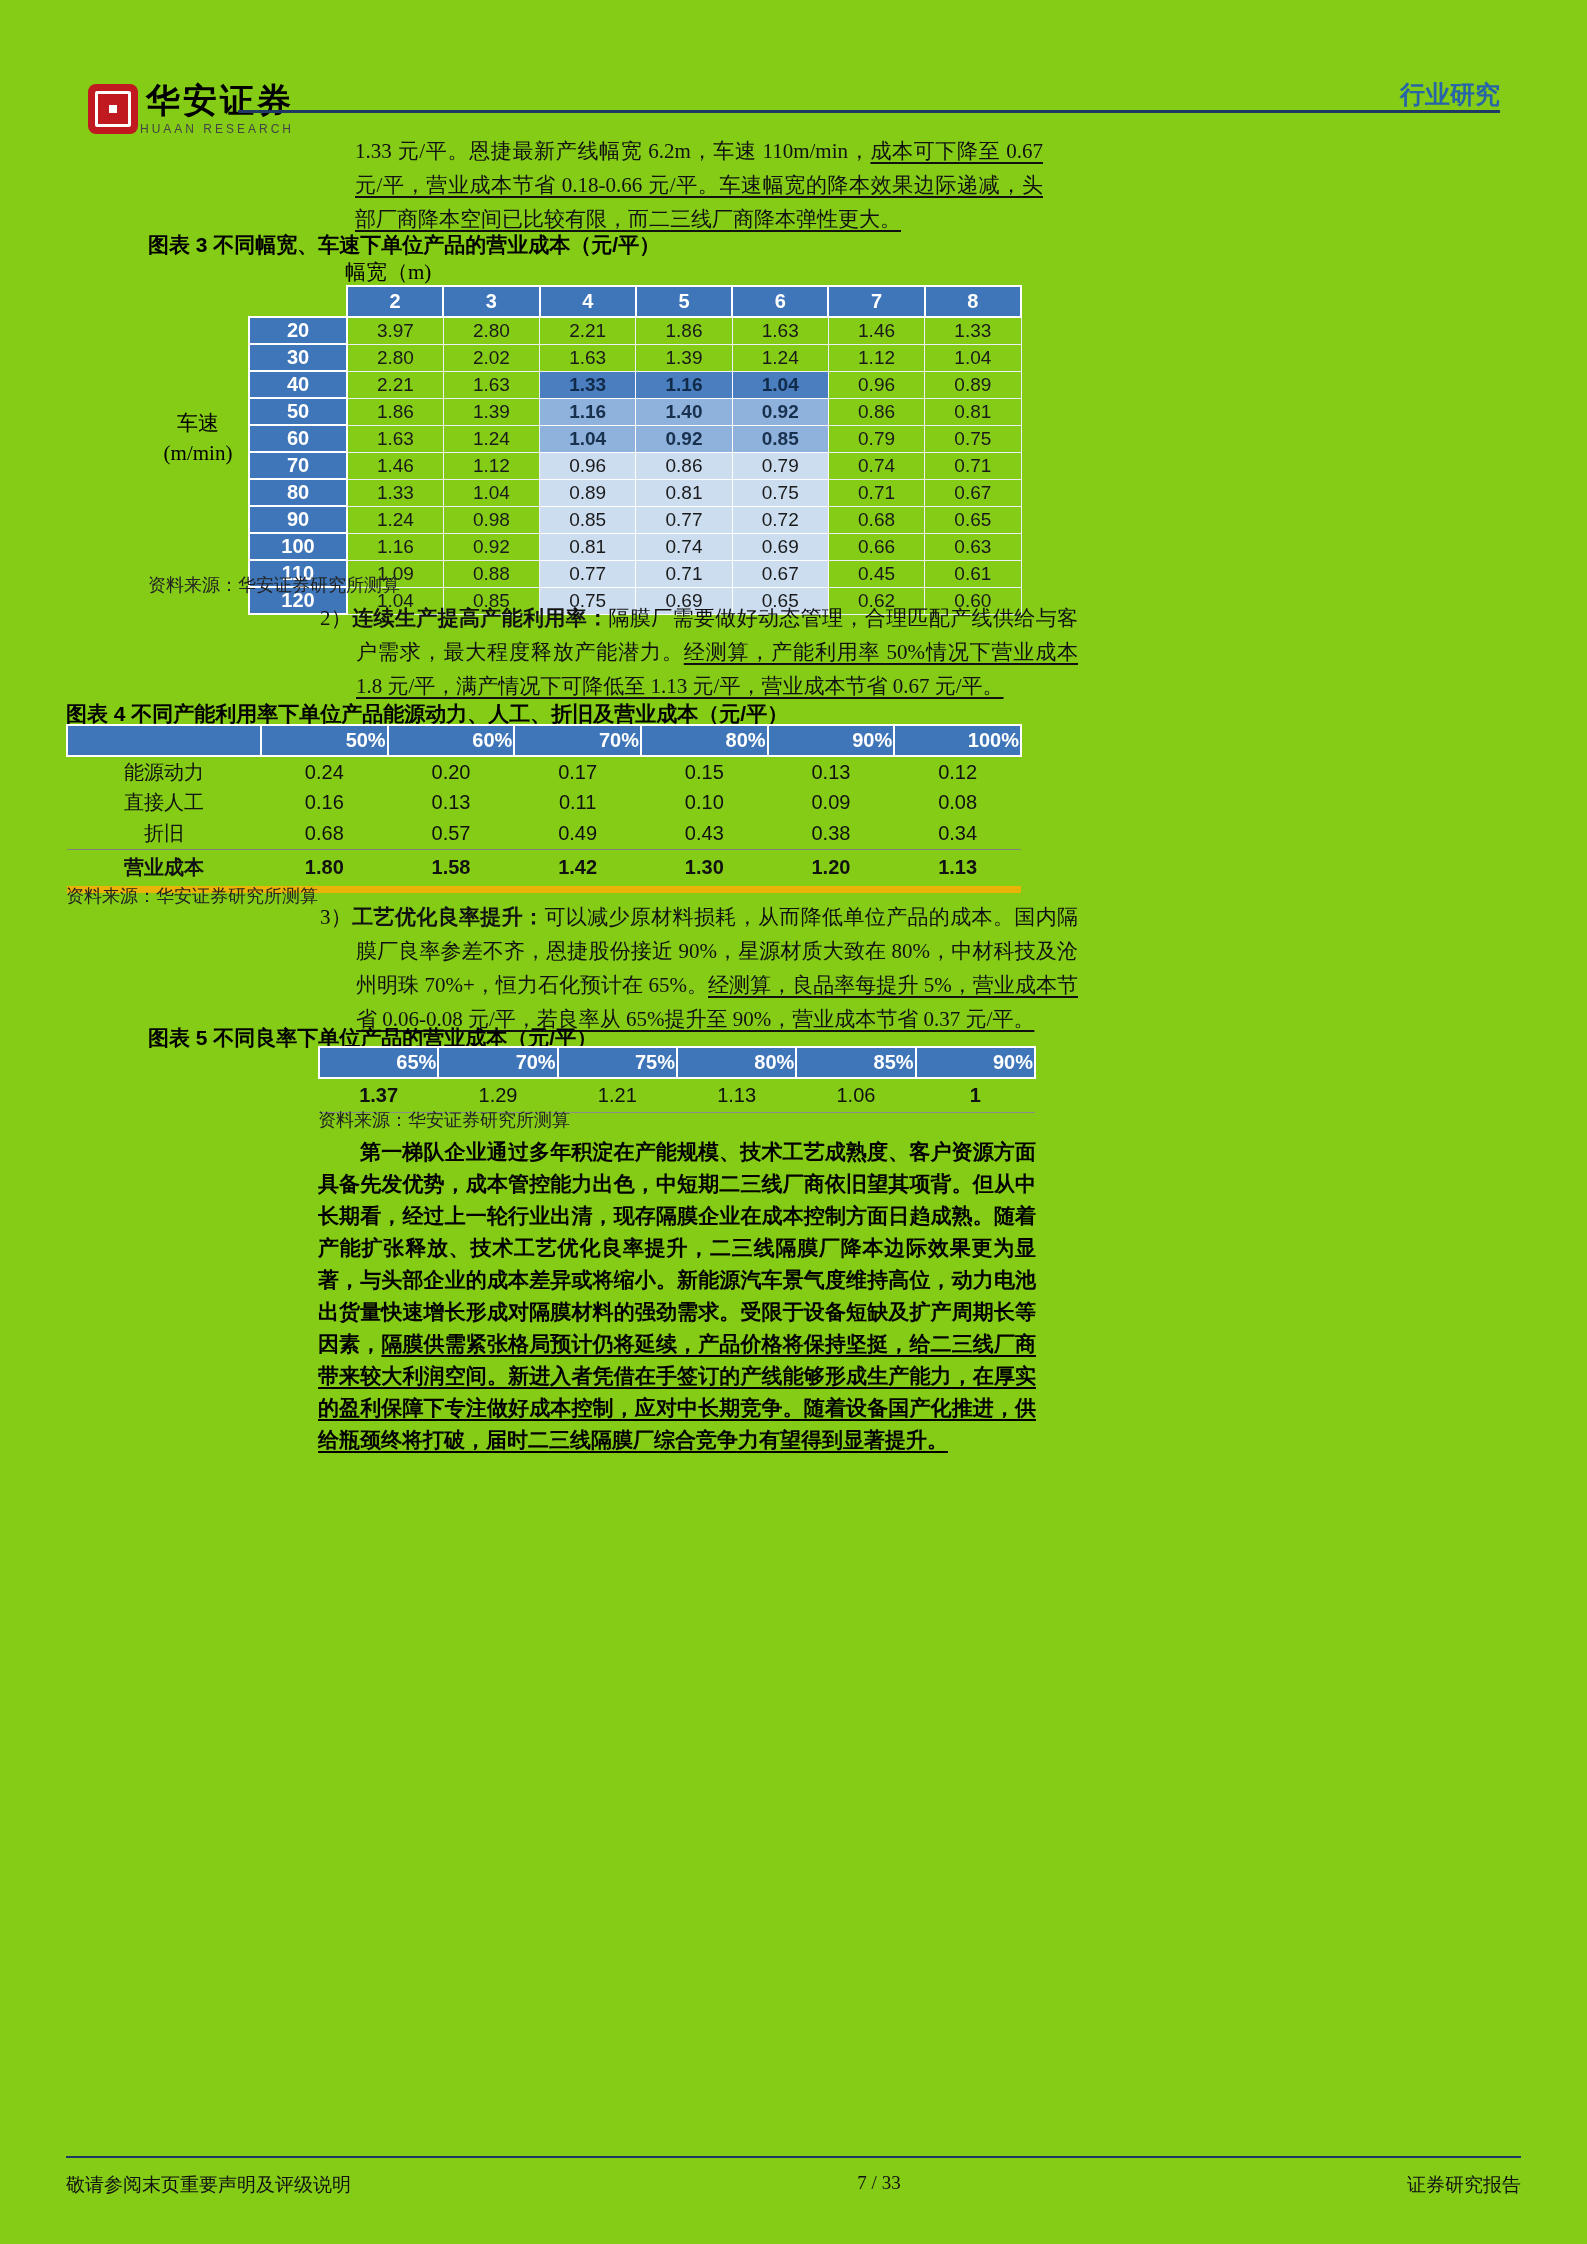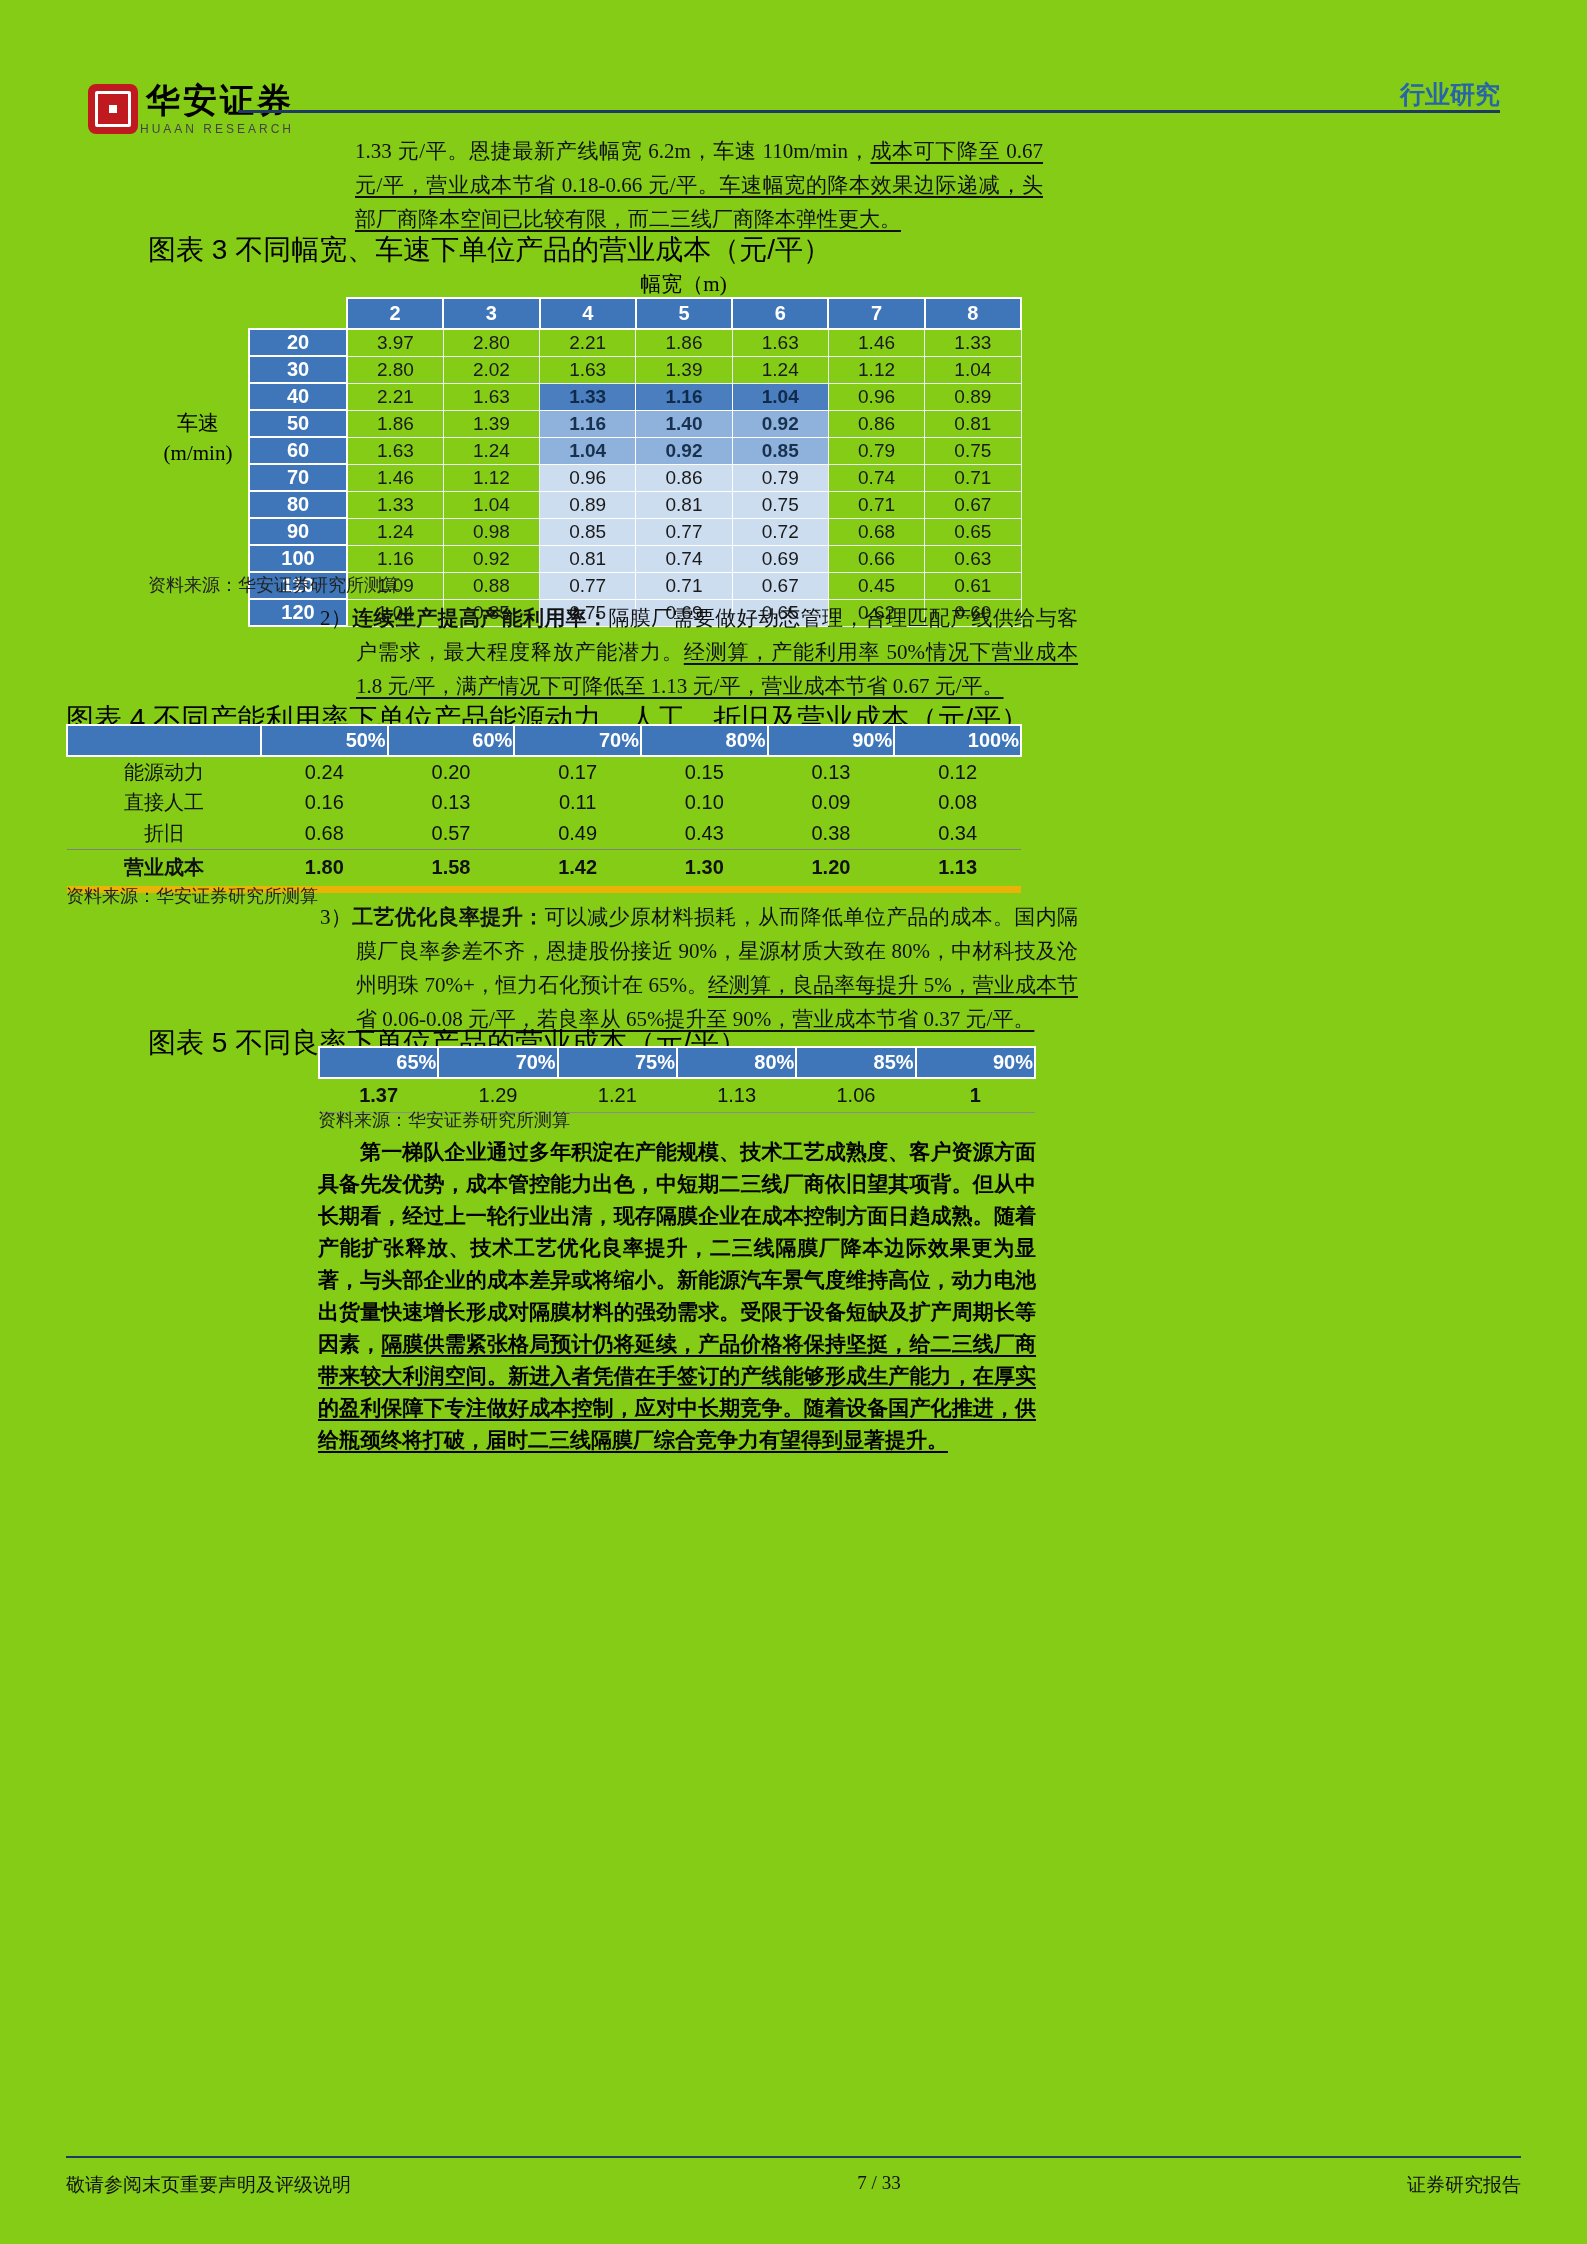--- a/index.html
+++ b/index.html
@@ -23,38 +23,38 @@
   .hang {text-indent:-36px; padding-left:36px;}
   .intro {left:355px; top:134px; width:688px;}
   .sec2 {left:320px; top:601px; width:722px;}
   .sec3 {left:320px; top:900px; width:722px;}
   .closing {left:318px; top:1136px; width:718px; font-size:21px; line-height:32px;
             font-weight:bold; text-align:justify; text-indent:42px; color:#000;}
   .b {font-weight:bold;}
   .u {text-decoration:underline; text-underline-offset:4px;}
 
   
-  .figtitle {font-family:"Liberation Sans", sans-serif; font-weight:normal; font-size:28px; white-space:nowrap;}
+  .figtitle {font-family:"Liberation Sans", sans-serif; font-weight:bold; font-size:21px; white-space:nowrap;}
   .fig3-title {left:148px; top:231px;}
   .fig4-title {left:66px; top:700px;}
   .fig5-title {left:148px; top:1024px;}
   .source {font-size:18px; color:#222; white-space:nowrap;}
   .src3 {left:148px; top:573px;}
   .src4 {left:66px; top:884px;}
   .src5 {left:318px; top:1108px;}
 
   
   table {border-collapse:collapse;}
   .bluehead {background:#3E76B9; color:#fff; font-weight:bold;
              font-family:"Liberation Sans", sans-serif; font-size:20px;
              border:2px solid #fff; text-align:right; vertical-align:middle;}
 
   
   .t3-wrap {left:248px; top:258px; width:774px;}
-  .t3-colgroup-label {margin-left:97px; width:677px; text-align:center; font-size:21px; height:27px;margin-top:12px;}
+  .t3-colgroup-label {margin-left:97px; width:677px; font-size:21px; height:27px;}
   .t3-rowlabel {position:absolute; left:-130px; top:150px; width:160px; text-align:center;
                 font-size:21px; line-height:30px;}
   .t3 {width:774px; table-layout:fixed;}
   .t3 td.corner {width:95px; background:transparent; border:none;}
   .t3 thead th {height:27px;}
   .t3 tbody tr {height:23px;}
   .t3 th, .t3 td {text-align:center; vertical-align:middle;}
   .t3 td.val {font-family:"Liberation Sans", sans-serif; font-size:19px;
               border:1px solid #EBF0F6; color:#1a1a1a;}
   .t3 td.hl-strong {background:#4A7EBE; font-weight:bold; color:#102A49; border-color:#fff;}

